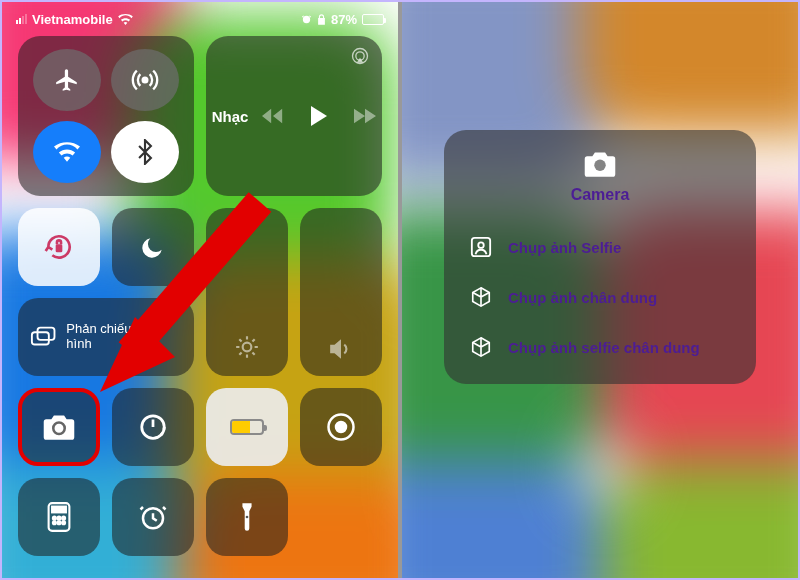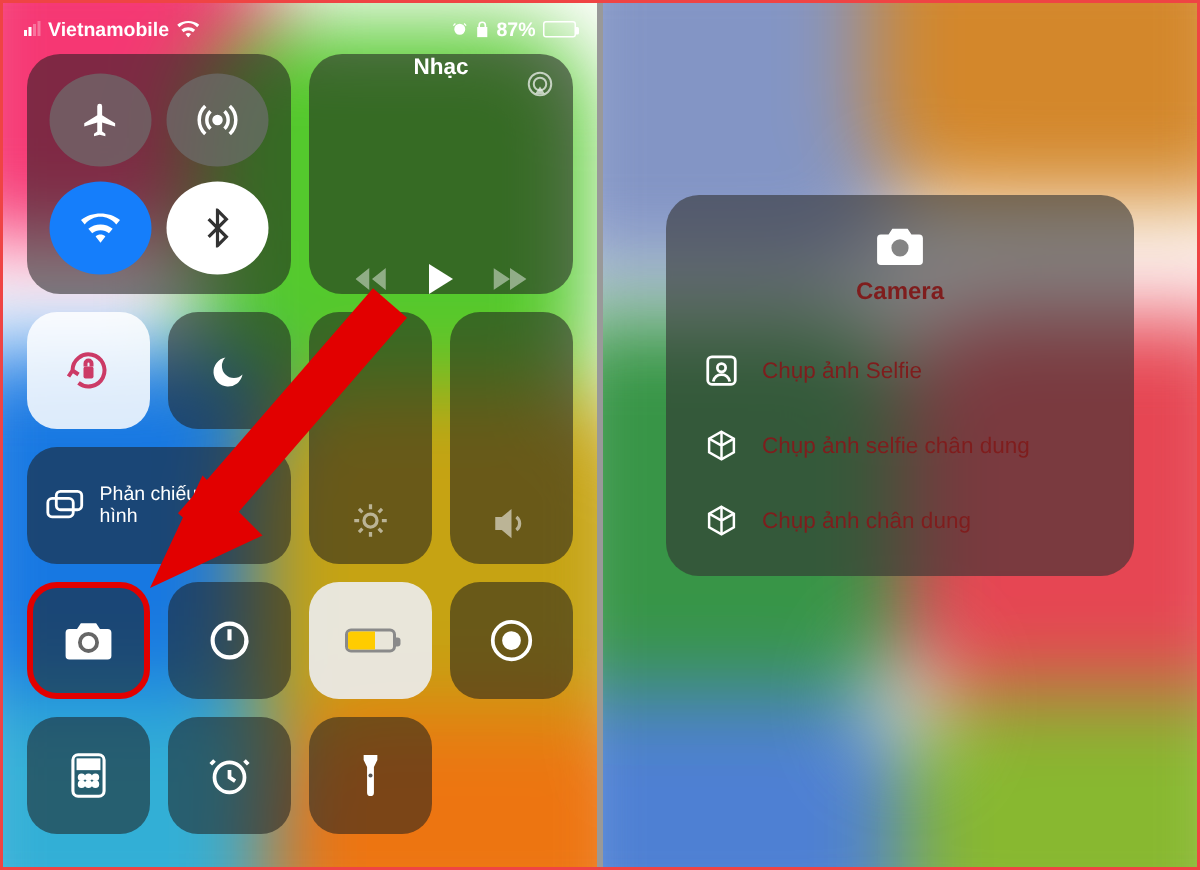--- a/index.html
+++ b/index.html
@@ -1,17 +1,17 @@
 <!DOCTYPE html>
 <html><head>
 <meta charset="utf-8">
 <style>
   *{box-sizing:border-box;margin:0;padding:0;}
   body{background:#fff;width:800px;height:580px;overflow:hidden;font-family:-apple-system,Helvetica,Arial,sans-serif;}
-  .frame{border:2px solid #ef4444;width:800px;height:580px;display:flex;}
+  .frame{border:2px solid #c4b5fd;width:800px;height:580px;display:flex;}
   .pane{width:398px;height:576px;position:relative;overflow:hidden;}
   .sep{width:4px;background:#999;}
   .bgblur{position:absolute;inset:0;overflow:hidden;filter:blur(24px) saturate(140%);transform:scale(1.2);}
   .bgblur .blob{position:absolute;border-radius:50px;}
   .status{position:absolute;top:6px;left:0;right:0;height:22px;display:flex;justify-content:space-between;align-items:center;padding:0 14px;font-size:13px;font-weight:600;color:#fff;z-index:5;}
   .status .left,.status .right{display:flex;align-items:center;gap:5px;}
   .sig{display:flex;align-items:flex-end;gap:1px;}
   .sig i{width:2px;background:#fff;display:block;}
   .sig i:nth-child(1){height:4px}.sig i:nth-child(2){height:6px}.sig i:nth-child(3){height:8px;opacity:.3}.sig i:nth-child(4){height:10px;opacity:.3}
   .batt{width:22px;height:11px;border:1px solid #fff;border-radius:2px;position:relative;}
@@ -26,21 +26,21 @@
   .tile-s{width:82px;height:78px;border-radius:20px;}
   .tile-white{background:rgba(255,255,255,.85);}
   .tile-half{width:176px;height:78px;border-radius:20px;}
 
   .connectivity{flex-wrap:wrap;display:flex;align-content:center;justify-content:center;gap:10px;padding:12px;}
   .cbtn{width:68px;height:62px;border-radius:50%;display:flex;align-items:center;justify-content:center;}
   .cbtn.gray{background:rgba(110,110,110,.7);}
   .cbtn.blue{background:#157efb;}
   .cbtn.white{background:#fff;}
 
-  .media{flex-direction:column;display:flex;align-items:center;justify-content:space-between;gap:14px;position:relative;}
+  .media{flex-direction:row;display:flex;align-items:center;justify-content:center;gap:14px;position:relative;}
   .media .airplay{position:absolute;top:10px;right:12px;opacity:.85;}
   .media-ctrl{display:flex;align-items:center;gap:26px;}
   .media-title{font-weight:600;font-size:15px;}
 
   .lockrot{color:#cc3a66;}
   .vslider{width:82px;height:168px;border-radius:20px;background:rgba(30,30,30,.55);display:flex;align-items:flex-end;justify-content:center;position:relative;overflow:hidden;}
   .vslider .icon{position:absolute;bottom:16px;color:rgba(255,255,255,.6);}
   .smallrow{display:flex;gap:12px;}
 
   .mirror{display:flex;align-items:center;justify-content:flex-start;padding:0 12px;gap:10px;}
@@ -48,24 +48,24 @@
 
   .redbox{border:4px solid #e20000;}
   .arrow{position:absolute;z-index:6;color:#e20000;}
 
   .lpm{position:relative;background:rgba(235,235,235,.92);}
   .lpm-batt{width:34px;height:16px;border:2px solid #8a8a8a;border-radius:4px;position:relative;}
   .lpm-batt::after{content:"";position:absolute;right:-5px;top:4px;width:3px;height:6px;background:#8a8a8a;border-radius:0 2px 2px 0;}
   .lpm-batt .f{height:100%;width:60%;background:#ffcc00;border-radius:2px 0 0 2px;}
 
   
-  .popup{position:absolute;z-index:5;left:42px;right:42px;top:128px;background:rgba(50,50,50,.6);border-radius:22px;padding:20px 22px 12px;color:#7f1d1d;backdrop-filter:blur(2px);}
+  .popup{position:absolute;z-index:5;left:42px;right:42px;top:128px;background:rgba(50,50,50,.6);border-radius:22px;padding:20px 22px 12px;color:#4c1d95;backdrop-filter:blur(2px);}
   .popup .hdr{display:flex;flex-direction:column;align-items:center;gap:8px;margin-bottom:18px;}
   .popup .hdr-title{font-weight:600;font-size:16px;}
-  .popup .opt{display:flex;align-items:center;gap:16px;padding:14px 4px;font-size:15px;}
+  .popup .opt{display:flex;align-items:center;gap:16px;padding:14px 4px;font-size:15px;font-weight:bold;}
 
   svg{display:block;}
 </style>
 </head>
 <body>
 
 <div class="frame">
 
   <div class="pane">
     <div class="bgblur">
@@ -275,24 +275,24 @@
             <circle cx="12" cy="10" r="3"></circle>
             <path d="M6 20c1-4 4-5 6-5s5 1 6 5"></path>
           </svg>
         <span>Chụp ảnh Selfie</span>
       </div>
       <div class="opt">
         <svg width="22" height="22" viewBox="0 0 24 24" fill="none" stroke="#fff" stroke-width="1.8">
             <path d="M12 2l9 5v10l-9 5-9-5V7z"></path>
             <path d="M12 2v20M3 7l9 5 9-5"></path>
           </svg>
-        <span>Chụp ảnh selfie chân dung</span>
+        <span>Chụp ảnh chân dung</span>
       </div>
       <div class="opt">
         <svg width="22" height="22" viewBox="0 0 24 24" fill="none" stroke="#fff" stroke-width="1.8">
             <path d="M12 2l9 5v10l-9 5-9-5V7z"></path>
             <path d="M12 2v20M3 7l9 5 9-5"></path>
           </svg>
-        <span>Chụp ảnh chân dung</span>
+        <span>Chụp ảnh selfie chân dung</span>
       </div>
     </div>
   </div>
 </div>
 
 </body></html>

